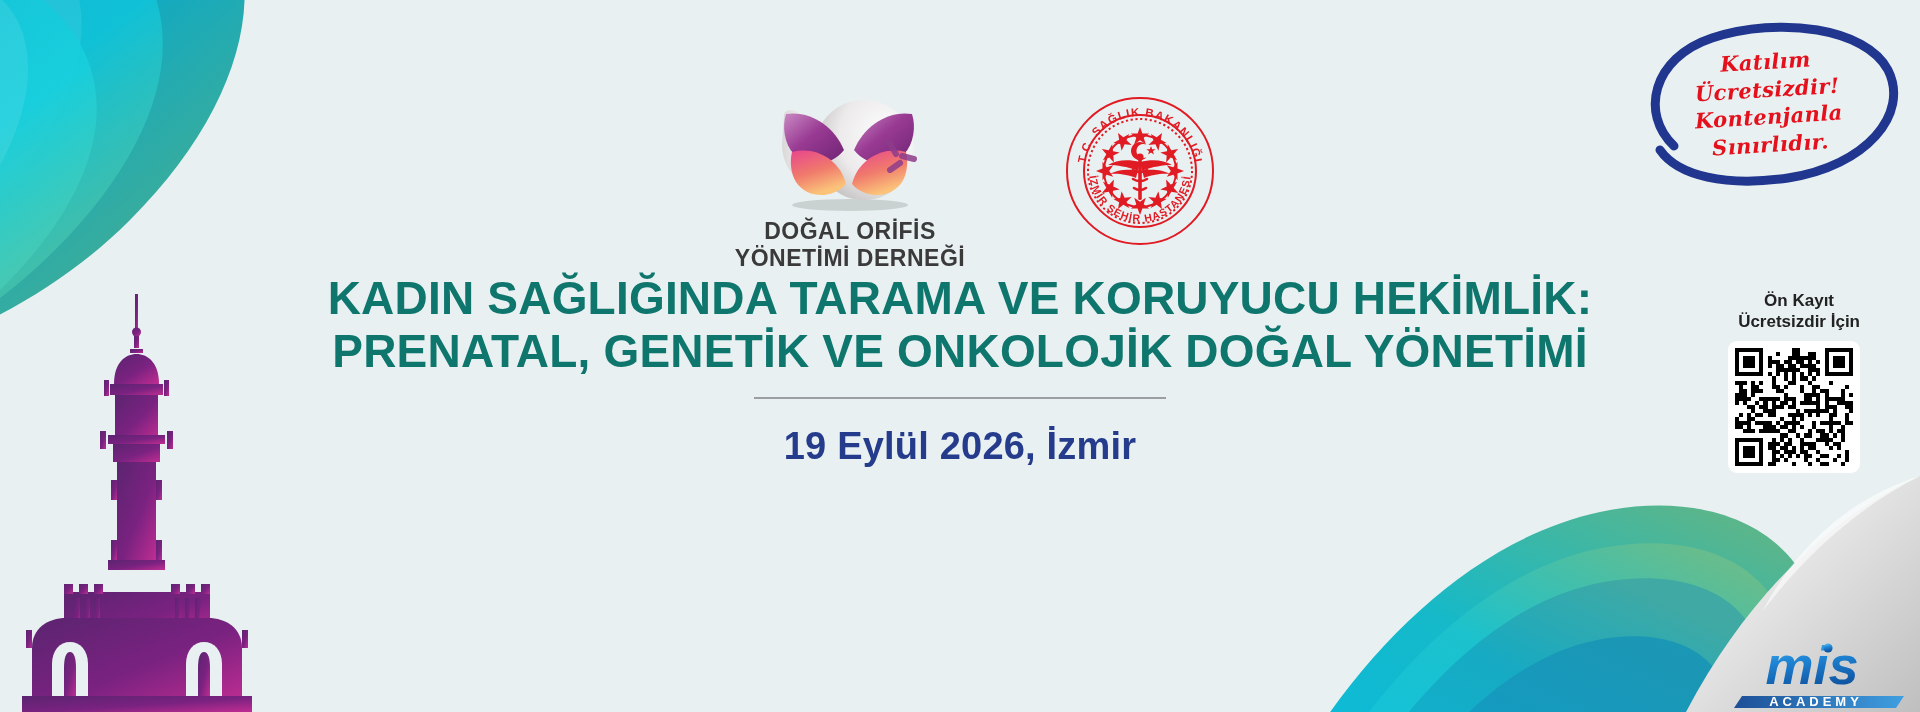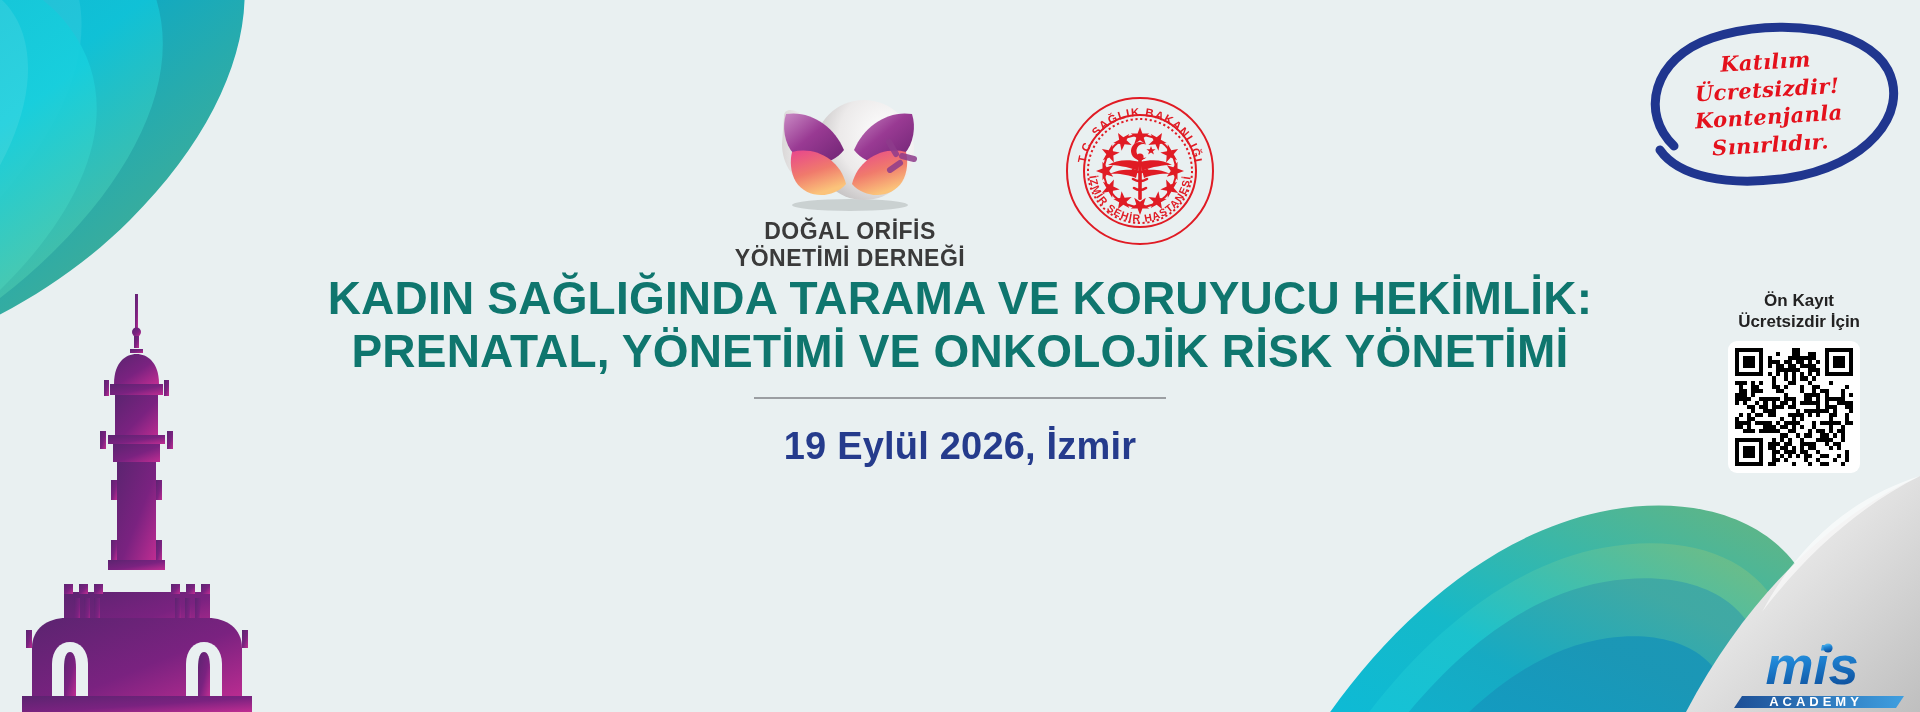--- a/index.html
+++ b/index.html
@@ -360,21 +360,21 @@
             <path d="M68,83 c5,3 9,3 14,0"></path>
             <path d="M69,92 c4,2.6 8,2.6 12,0"></path>
           </g>
         </g>
       </svg>
     </div>
   </div>
 
   <div class="titleblock">
     <div class="title-l1">KADIN SAĞLIĞINDA TARAMA VE KORUYUCU HEKİMLİK:</div>
-    <div class="title-l2">PRENATAL, YÖNETİMİ VE ONKOLOJİK RİSK YÖNETİMİ</div>
+    <div class="title-l2">PRENATAL, GENETİK VE ONKOLOJİK DOĞAL YÖNETİMİ</div>
     <div class="rule"></div>
     <div class="date">19 Eylül 2026, İzmir</div>
   </div>
 
   <div class="badge">
     <svg viewBox="0 0 268 172" width="268" height="172" aria-hidden="true">
       <path d="M40,128 C6,96 18,40 78,20 C146,-2 232,10 254,52 C276,96 232,148 154,160 C92,169 44,158 26,132" fill="none" stroke="#20368f" stroke-width="9" stroke-linecap="round"></path>
     </svg>
     <div class="badge-text">
       <div>Katılım</div>

